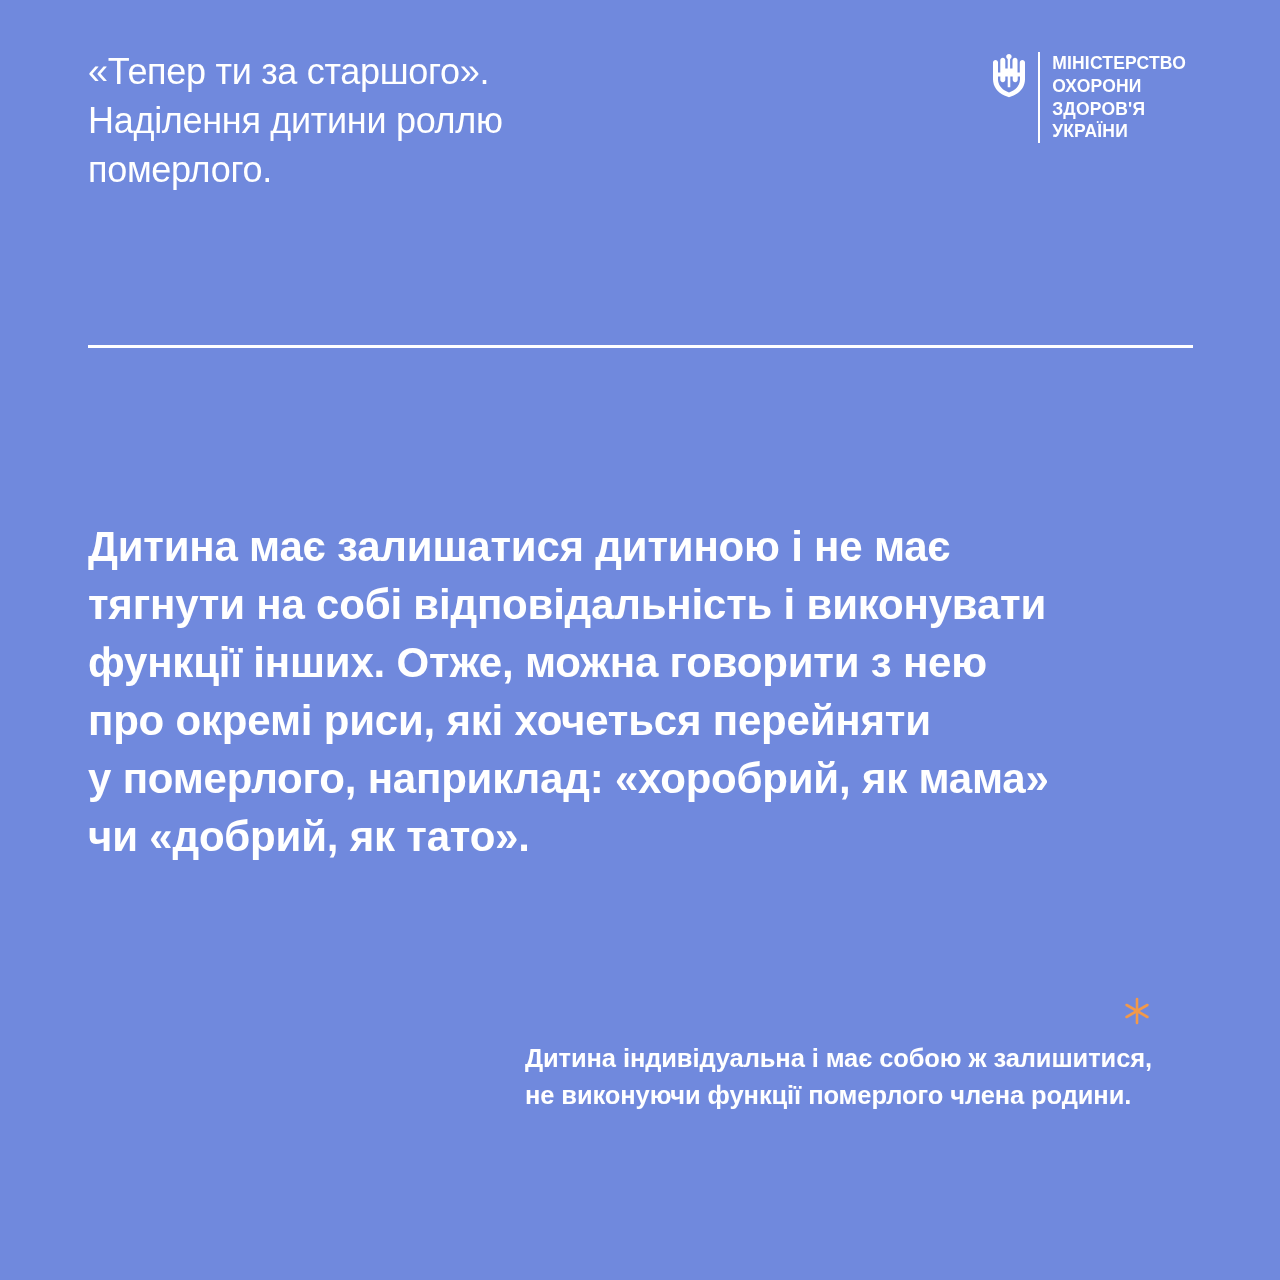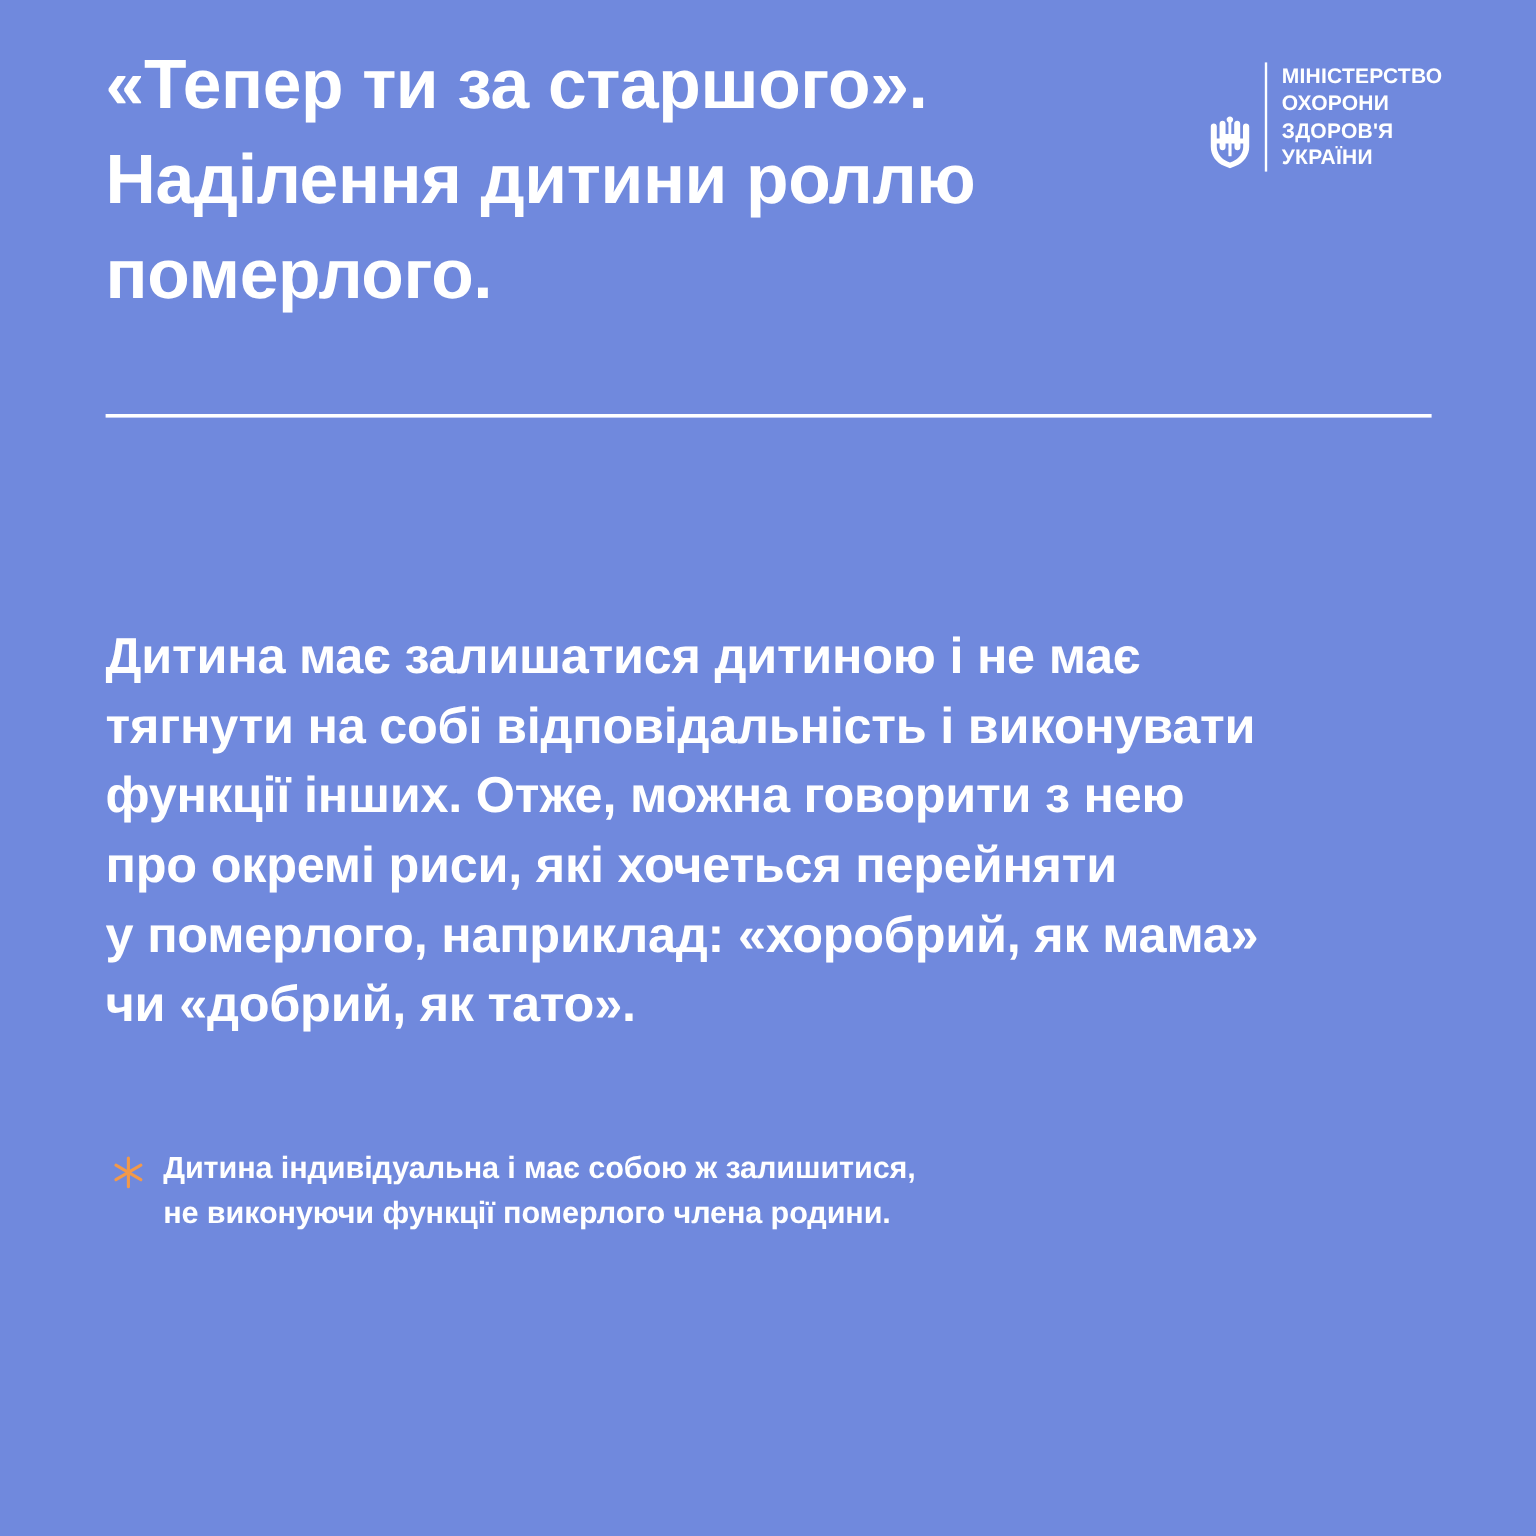--- a/index.html
+++ b/index.html
@@ -18,23 +18,23 @@
     width: 1280px;
     height: 1280px;
     box-sizing: border-box;
     background: #7089dd;
   }
 
   
   .logo {
     position: absolute;
     top: 52px;
-    right: 78px;
+    right: 94px;
     display: flex;
-    align-items: flex-end;
+    align-items: flex-start;
     gap: 12px;
   }
   .logo-emblem {
     width: 34px;
     height: 48px;
     display: block;
     flex: none;
   }
   .logo-divider {
     width: 2px;
@@ -49,26 +49,26 @@
     font-weight: bold;
     letter-spacing: 0.2px;
     text-transform: uppercase;
     white-space: pre;
   }
 
   
   .title {
     position: absolute;
     left: 88px;
-    top: 32px;
+    top: 48px;
     width: 830px;
     color: #ffffff;
-    font-size: 58px;
+    font-size: 36px;
     line-height: 1.36;
-    font-weight: bold;
+    font-weight: normal;
     white-space: pre-line;
     letter-spacing: -0.3px;
   }
 
   .rule {
     position: absolute;
     left: 88px;
     top: 345px;
     width: 1105px;
     height: 3px;
@@ -87,25 +87,26 @@
     font-weight: bold;
     white-space: pre-line;
     letter-spacing: -0.2px;
     margin-top: 18px;
   }
 
   
   .footnote {
     position: absolute;
     left: 92px;
-    top: 956px;
+    top: 990px;
     width: 1060px;
     display: flex;
-    align-items: flex-start;
+    align-items: flex-end;
     gap: 14px;
+    flex-direction: column;
   }
   .asterisk {
     flex: none;
     width: 30px;
     height: 30px;
     margin-top: 6px;
     display: block;
   }
   .footnote-text {
     color: #ffffff;

